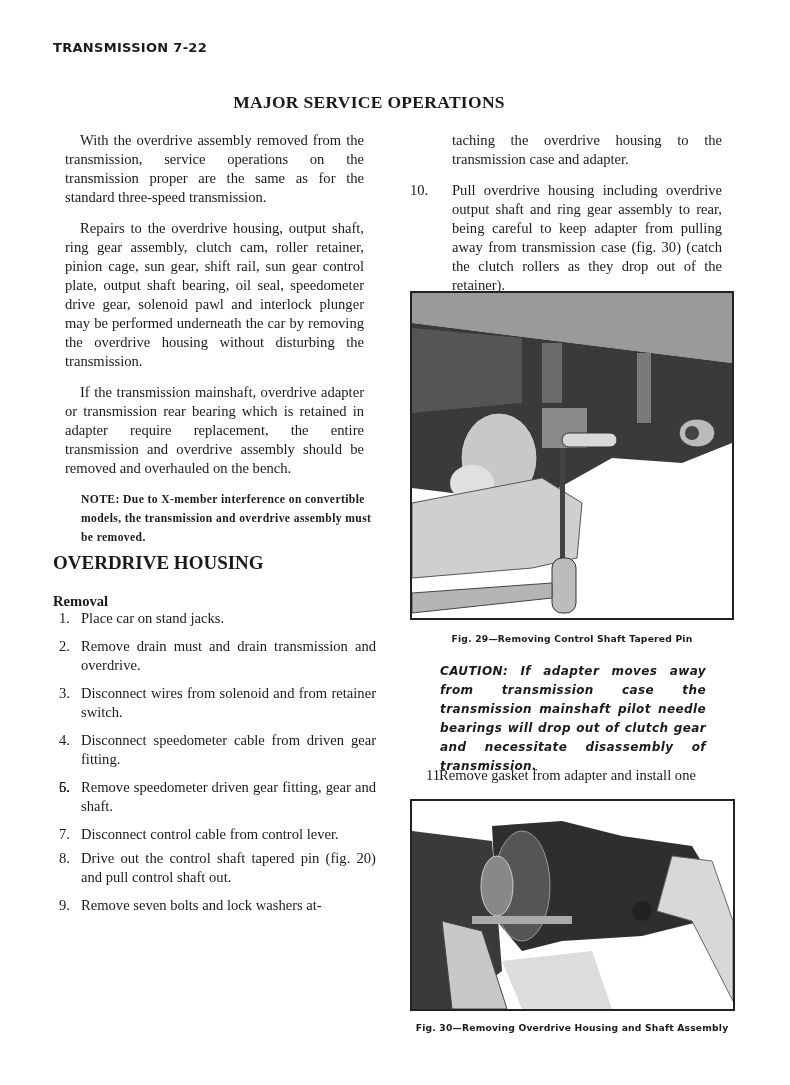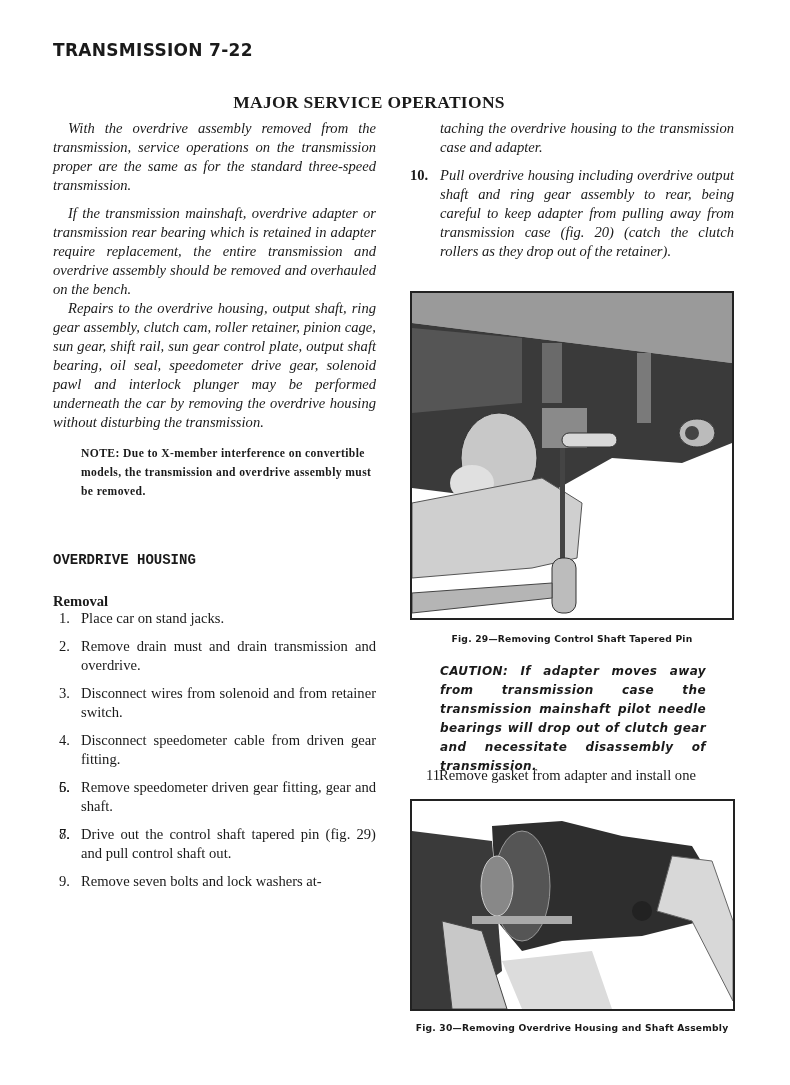--- a/index.html
+++ b/index.html
@@ -1,81 +1,81 @@
 <!DOCTYPE html>
 <html><head>
 <meta charset="utf-8">
 <style>
   html, body { margin:0; padding:0; background:#ffffff; }
   body { width:790px; height:1085px; position:relative; overflow:hidden; color:#1a1a1a; }
-  .runhead { position:absolute; left:53px; top:40px; font-family:"DejaVu Sans","Liberation Sans",sans-serif; font-weight:bold; font-size:17px; letter-spacing:0.3px; }
+  .runhead { position:absolute; left:53px; top:40px; font-family:"DejaVu Sans","Liberation Sans",sans-serif; font-weight:bold; font-size:13px; letter-spacing:0.3px; }
   .title { position:absolute; left:0; width:738px; top:92px; text-align:center; font-family:"Liberation Serif","DejaVu Serif",serif; font-weight:bold; font-size:17.5px; letter-spacing:0.3px; }
   .col { position:absolute; font-family:"Liberation Serif","DejaVu Serif",serif; font-size:14.6px; line-height:19px; }
   .col-left { left:53px; top:119px; width:323px; }
   .col-right { left:410px; top:119px; width:324px; }
-  p { margin:0; text-align:justify;font-style:italic; }
+  p { margin:12px; text-align:justify; }
   .indent { text-indent:15px; }
   .para { margin-bottom:9px; }
   .note { font-family:Liberation Serif, serif; font-weight:bold; font-size:11.6px; line-height:19px; margin:12px 0 0 28px; letter-spacing:0.4px; }
-  .h2 { font-family:Liberation Mono, monospace; font-weight:bold; font-size:14px; position:absolute; left:53px; top:552px; }
+  .h2 { font-family:Liberation Serif, serif; font-weight:bold; font-size:19px; position:absolute; left:53px; top:552px; }
   .h3 { font-family:"Liberation Serif","DejaVu Serif",serif; font-weight:bold; font-size:14.6px; position:absolute; left:53px; top:593px; }
   ol.steps { list-style:none; margin:0; padding:0; }
   ol.steps li { position:relative; padding-left:28px; text-align:justify; }
   ol.steps li .num { position:absolute; left:6px; top:0; }
   .list-left { position:absolute; left:53px; top:609px; width:323px; font-family:"Liberation Serif","DejaVu Serif",serif; font-size:14.6px; line-height:19px; }
   .gap9 { margin-bottom:9px; }
   .gap5 { margin-bottom:5px; }
   .figure { position:absolute; border:2px solid #222; background:#e8e8e8; overflow:hidden; }
   .fig29 { left:410px; top:291px; width:320px; height:325px; }
   .fig30 { left:410px; top:799px; width:321px; height:208px; }
   .caption { position:absolute; font-family:"DejaVu Sans","Liberation Sans",sans-serif; font-weight:bold; font-size:9.2px; text-align:center; letter-spacing:0.2px; }
   .cap29 { left:410px; width:324px; top:633px; }
   .cap30 { left:410px; width:324px; top:1022px; }
   .caution { position:absolute; left:440px; top:662px; width:266px; font-family:"DejaVu Sans","Liberation Sans",sans-serif; font-weight:bold; font-style:italic; font-size:12px; line-height:19px; letter-spacing:0.4px; text-align:justify; }
   .step11 { position:absolute; left:410px; top:766px; width:324px; font-family:"Liberation Serif","DejaVu Serif",serif; font-size:14.6px; line-height:19px; }
   .step11 .num { position:absolute; left:16px; }
   .step11 .txt { margin-left:29px; }
   .step10 { position:relative; padding-left:30px; margin-top:9px; }
-  .step10 .num { position:absolute; left:0;font-weight:bold; }
+  .step10 .num { position:absolute; left:0; }
 </style>
 </head>
 <body>
 
 <div class="runhead">TRANSMISSION 7-22</div>
 <div class="title">MAJOR SERVICE OPERATIONS</div>
 
 <div class="col col-left">
   <p class="indent para">With the overdrive assembly removed from the transmission, service operations on the transmission proper are the same as for the standard three-speed transmission.</p>
+  <p class="indent para">Repairs to the overdrive housing, output shaft, ring gear assembly, clutch cam, roller retainer, pinion cage, sun gear, shift rail, sun gear control plate, output shaft bearing, oil seal, speedometer drive gear, solenoid pawl and interlock plunger may be performed underneath the car by removing the overdrive housing without disturbing the transmission.</p>
   <p class="indent">If the transmission mainshaft, overdrive adapter or transmission rear bearing which is retained in adapter require replacement, the entire transmission and overdrive assembly should be removed and overhauled on the bench.</p>
-  <p class="indent para">Repairs to the overdrive housing, output shaft, ring gear assembly, clutch cam, roller retainer, pinion cage, sun gear, shift rail, sun gear control plate, output shaft bearing, oil seal, speedometer drive gear, solenoid pawl and interlock plunger may be performed underneath the car by removing the overdrive housing without disturbing the transmission.</p>
   <div class="note">NOTE: Due to X-member interference on convertible models, the transmission and overdrive assembly must be removed.</div>
 </div>
 
 <div class="h2">OVERDRIVE HOUSING</div>
 <div class="h3">Removal</div>
 
 <div class="list-left">
   <ol class="steps">
     <li class="gap9"><span class="num">1.</span><span>Place car on stand jacks.</span></li>
     <li class="gap9"><span class="num">2.</span><span>Remove drain must and drain transmission and overdrive.</span></li>
     <li class="gap9"><span class="num">3.</span><span>Disconnect wires from solenoid and from retainer switch.</span></li>
     <li class="gap9"><span class="num">4.</span><span>Disconnect speedometer cable from driven gear fitting.</span></li>
     <li class="gap9"><span class="num">5.</span></li>
     <li class="gap9"><span class="num">6.</span><span>Remove speedometer driven gear fitting, gear and shaft.</span></li>
-    <li class="gap5"><span class="num">7.</span></li>
-    <li class="gap9"><span class="num">8.</span><span>Drive out the control shaft tapered pin (fig. 29) and pull control shaft out.</span></li>
+    <li class="gap5"><span class="num">7.</span><span>Disconnect control cable from control lever.</span></li>
+    <li class="gap9"><span class="num">8.</span><span>Drive out the control shaft tapered pin (fig. 20) and pull control shaft out.</span></li>
     <li><span class="num">9.</span><span>Remove seven bolts and lock washers at-</span></li>
   </ol>
 </div>
 
 <div class="col col-right">
   <p style="padding-left:30px;">taching the overdrive housing to the transmission case and adapter.</p>
   <div class="step10">
     <span class="num">10.</span>
-    <p>Pull overdrive housing including overdrive output shaft and ring gear assembly to rear, being careful to keep adapter from pulling away from transmission case (fig. 20) (catch the clutch rollers as they drop out of the retainer).</p>
+    <p>Pull overdrive housing including overdrive output shaft and ring gear assembly to rear, being careful to keep adapter from pulling away from transmission case (fig. 30) (catch the clutch rollers as they drop out of the retainer).</p>
   </div>
 </div>
 
 <div class="figure fig29">
   <svg width="320" height="325" viewBox="0 0 320 325">
     <rect width="320" height="325" fill="#ffffff"></rect>
     <polygon points="0,0 320,0 320,70 0,30" fill="#9a9a9a"></polygon>
     <polygon points="0,30 320,70 320,150 270,170 200,165 120,210 0,195" fill="#3a3a3a"></polygon>
     <polygon points="0,35 110,45 110,110 0,120" fill="#555"></polygon>
     <rect x="130" y="50" width="20" height="60" fill="#6a6a6a"></rect>

